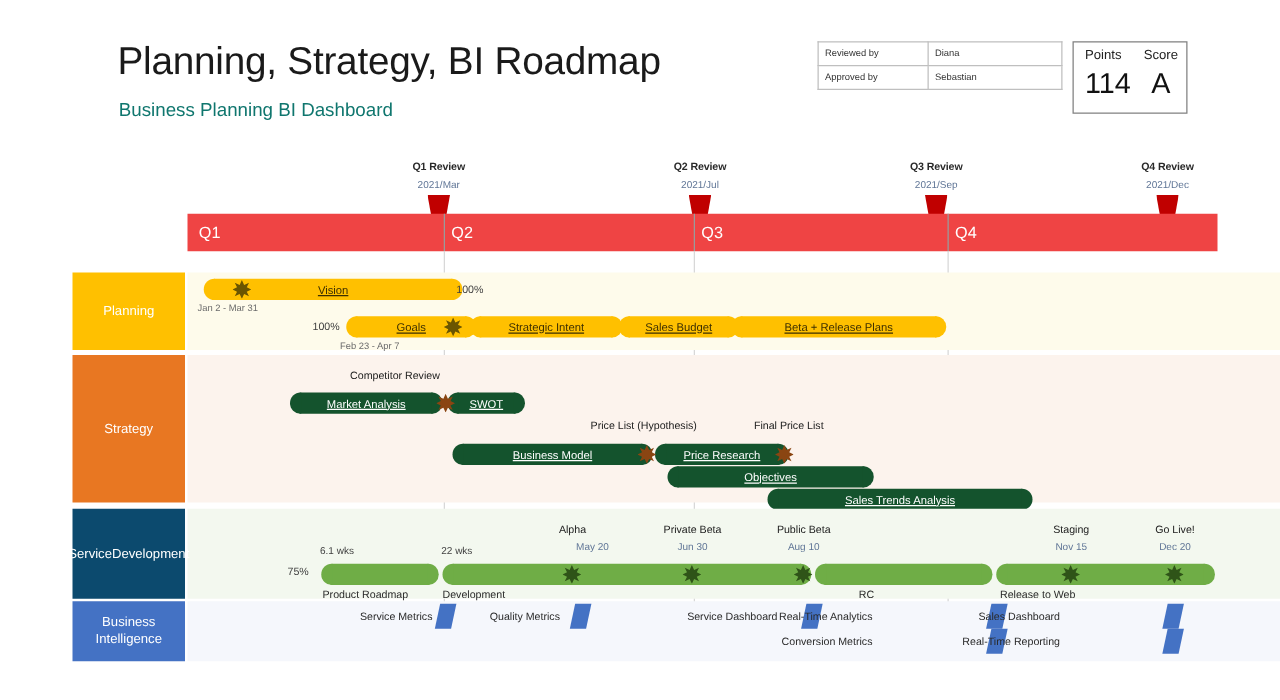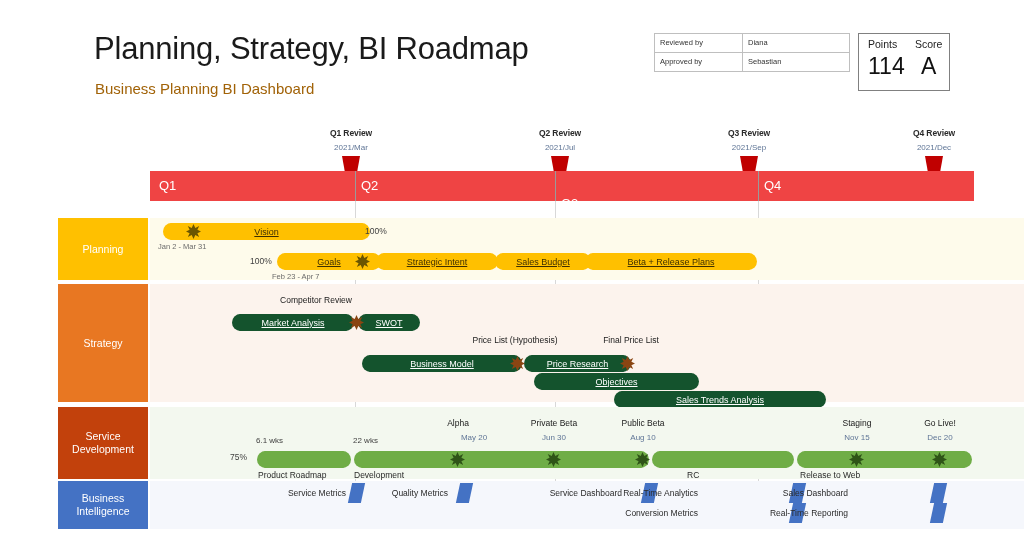--- a/index.html
+++ b/index.html
@@ -12,21 +12,21 @@
   }
 
   
   #page-title {
     position: absolute; left: 94px; top: 31px;
     font-size: 31px; font-weight: 400; color: #1a1a1a;
     letter-spacing: -0.2px; white-space: nowrap;
   }
   #page-subtitle {
     position: absolute; left: 95px; top: 80px;
-    font-size: 15px; font-weight: 400; color: #a16207;
+    font-size: 15px; font-weight: 400; color: #0f766e;
     white-space: nowrap;
   }
 
   
   #scorecard-table {
     position: absolute; left: 654px; top: 33px;
     width: 196px; border-collapse: collapse;
   }
   #scorecard-table td {
     border: 1px solid #bfbfbf;
@@ -178,21 +178,21 @@
   <div class="rm-title">Q4 Review</div>
   <div class="rm-date">2021/Dec</div>
 </div>
 <div class="flag" style="left:925px; top:156px;"></div>
 
 <div id="quarter-bar">
   <div class="q-label" style="left:9px;">Q1</div>
   <div class="q-div" style="left:205px;"></div>
   <div class="q-label" style="left:211px;">Q2</div>
   <div class="q-div" style="left:405px;"></div>
-  <div class="q-label" style="left:411px;margin-top:18px;">Q3</div>
+  <div class="q-label" style="left:411px;">Q3</div>
   <div class="q-div" style="left:608px;"></div>
   <div class="q-label" style="left:614px;">Q4</div>
 </div>
 
 <div class="grid-line" style="left:355px;"></div>
 <div class="grid-line" style="left:555px;"></div>
 <div class="grid-line" style="left:758px;"></div>
 
 <div class="lane" style="top:218px; height:62px; width:916px;">
   <div class="lane-band" style="top:0; height:62px; background:#FEFBEB;"></div>
@@ -258,21 +258,21 @@
   <div class="bar orange" style="left:482px; top:89px; width:153px;">
     <span>Objectives</span>
   </div>
   <div class="bar orange" style="left:562px; top:107px; width:200px;">
     <span>Sales Trends Analysis</span>
   </div>
 </div>
 
 <div class="lane" style="top:407px; height:72px; width:916px;">
   <div class="lane-band" style="top:0; height:72px; background:#F3F8EF;"></div>
-  <div class="lane-label" style="height:72px; background:#c2410c; flex-direction:column;">
+  <div class="lane-label" style="height:72px; background:#0c4a6e; flex-direction:row;">
     <span>Service</span>
     <span>Development</span>
   </div>
 
   <div class="pct" style="left:198px; top:29px; font-size:8px; color:#3f3f3f;">6.1 wks</div>
   <div class="pct" style="left:295px; top:29px; font-size:8px; color:#3f3f3f;">22 wks</div>
   <div class="pct" style="left:172px; top:45px;">75%</div>
 
   <div class="bar green" style="left:205px; top:44px; width:82px;"></div>
   <div class="bar-lbl-out" style="left:200px; top:63px;">Product Roadmap</div>

